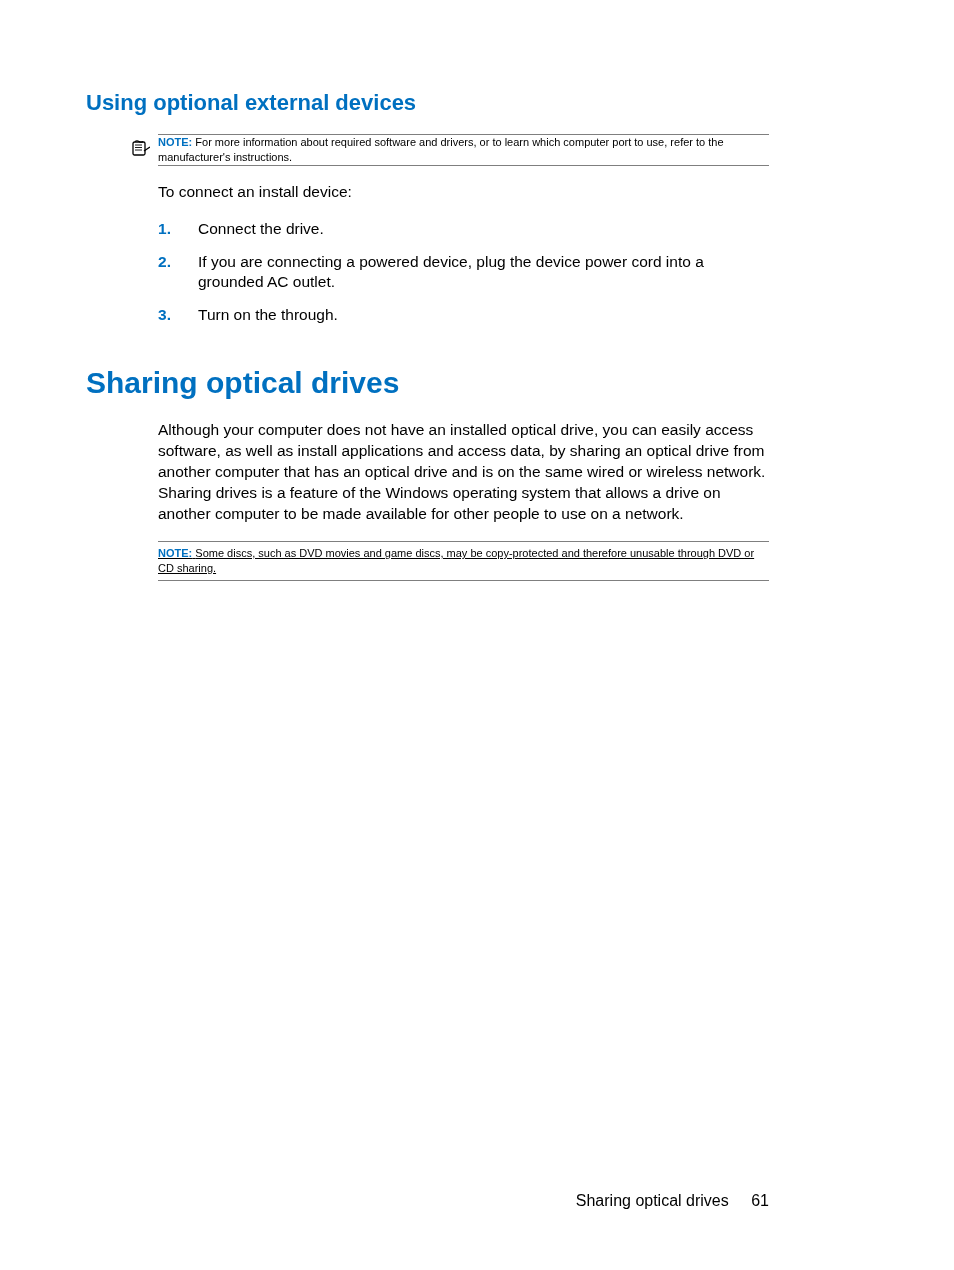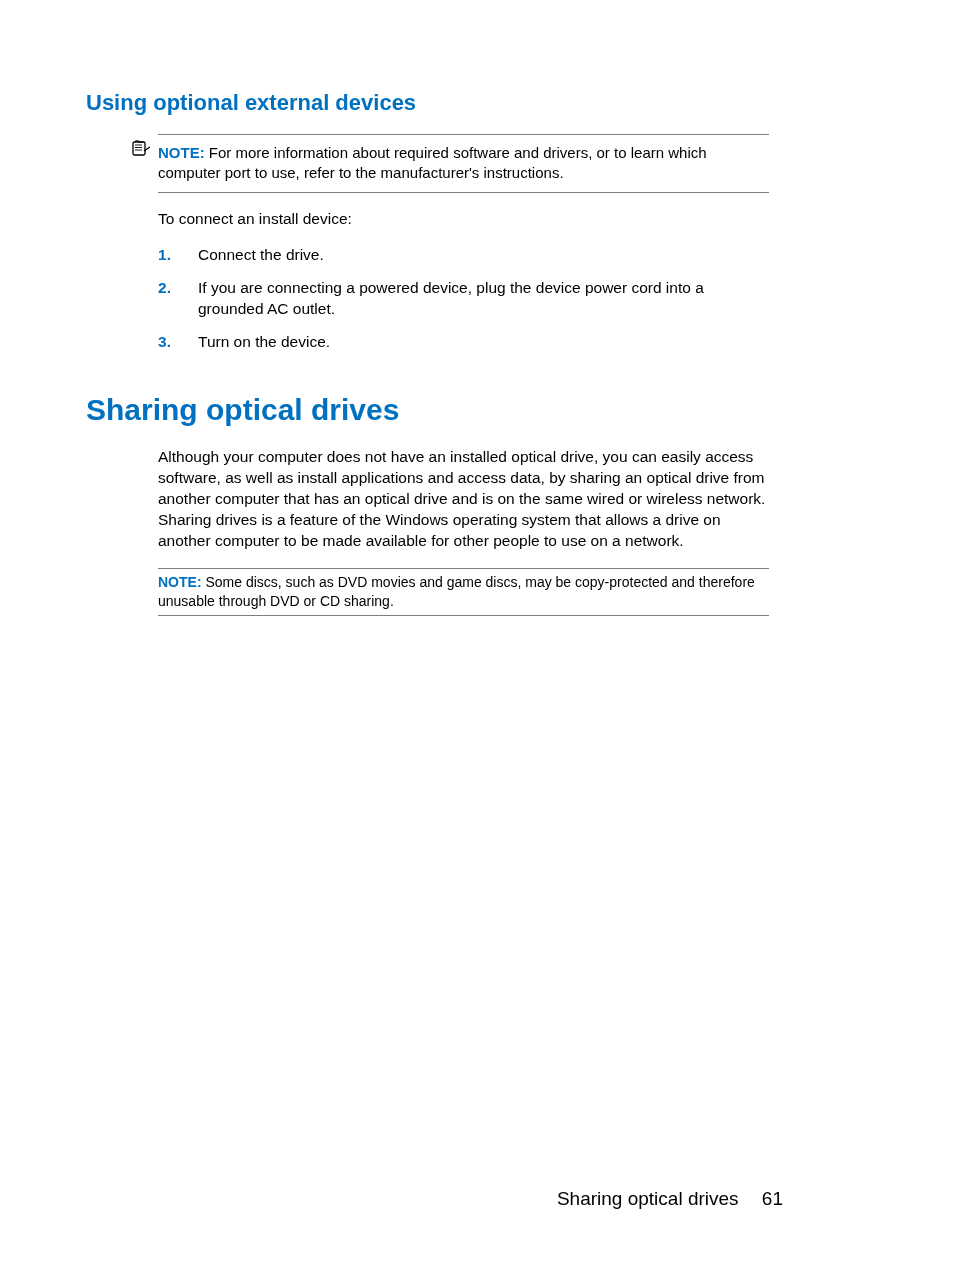--- a/index.html
+++ b/index.html
@@ -27,24 +27,24 @@
   .h1 {
     color: #0070c0;
     font-weight: bold;
     font-size: 30px;
     margin: 40px 0 20px 0;
   }
   .callout {
     position: relative;
     border-top: 1px solid #7f7f7f;
     border-bottom: 1px solid #7f7f7f;
-    padding: 8px 0;
+    padding: 0 0;
     margin-left: 72px;
     margin-bottom: 16px;
-    font-size: 15px;
+    font-size: 11px;
     line-height: 1.35;
   }
   .callout-icon {
     position: absolute;
     left: -28px;
     top: 4px;
     width: 20px;
     height: 18px;
   }
   .callout-label {
@@ -78,28 +78,29 @@
     top: 0;
     color: #0070c0;
     font-weight: bold;
   }
   .note-plain {
     border-top: 1px solid #7f7f7f;
     border-bottom: 1px solid #7f7f7f;
     padding: 4px 0;
     margin-left: 72px;
     margin-bottom: 16px;
-    font-size: 14px;
+    font-size: 11px;
     line-height: 1.35;
+    text-decoration: underline;
   }
   .footer {
     position: absolute;
     bottom: 60px;
-    right: 72px;
-    font-size: 19px;
+    right: 86px;
+    font-size: 16px;
   }
   .footer-title { margin-right: 18px; }
 </style>
 </head>
 <body>
 
 <div class="page">
 
   <h2 class="h2">Using optional external devices</h2>
 
@@ -117,21 +118,21 @@
     <span class="callout-label">NOTE:</span>
     <span>For more information about required software and drivers, or to learn which computer port to use, refer to the manufacturer's instructions.</span>
   </div>
 
   <p class="paragraph">To connect an install device:</p>
 
 
   <ol class="steps">
     <li>Connect the drive.</li>
     <li>If you are connecting a powered device, plug the device power cord into a grounded AC outlet.</li>
-    <li>Turn on the device.</li>
+    <li>Turn on the through.</li>
   </ol>
 
 
   <h1 class="h1">Sharing optical drives</h1>
 
   <p class="paragraph">Although your computer does not have an installed optical drive, you can easily access software, as well as install applications and access data, by sharing an optical drive from another computer that has an optical drive and is on the same wired or wireless network. Sharing drives is a feature of the Windows operating system that allows a drive on another computer to be made available for other people to use on a network.</p>
 
 
   <div class="note-plain">
     <span class="callout-label">NOTE:</span>

